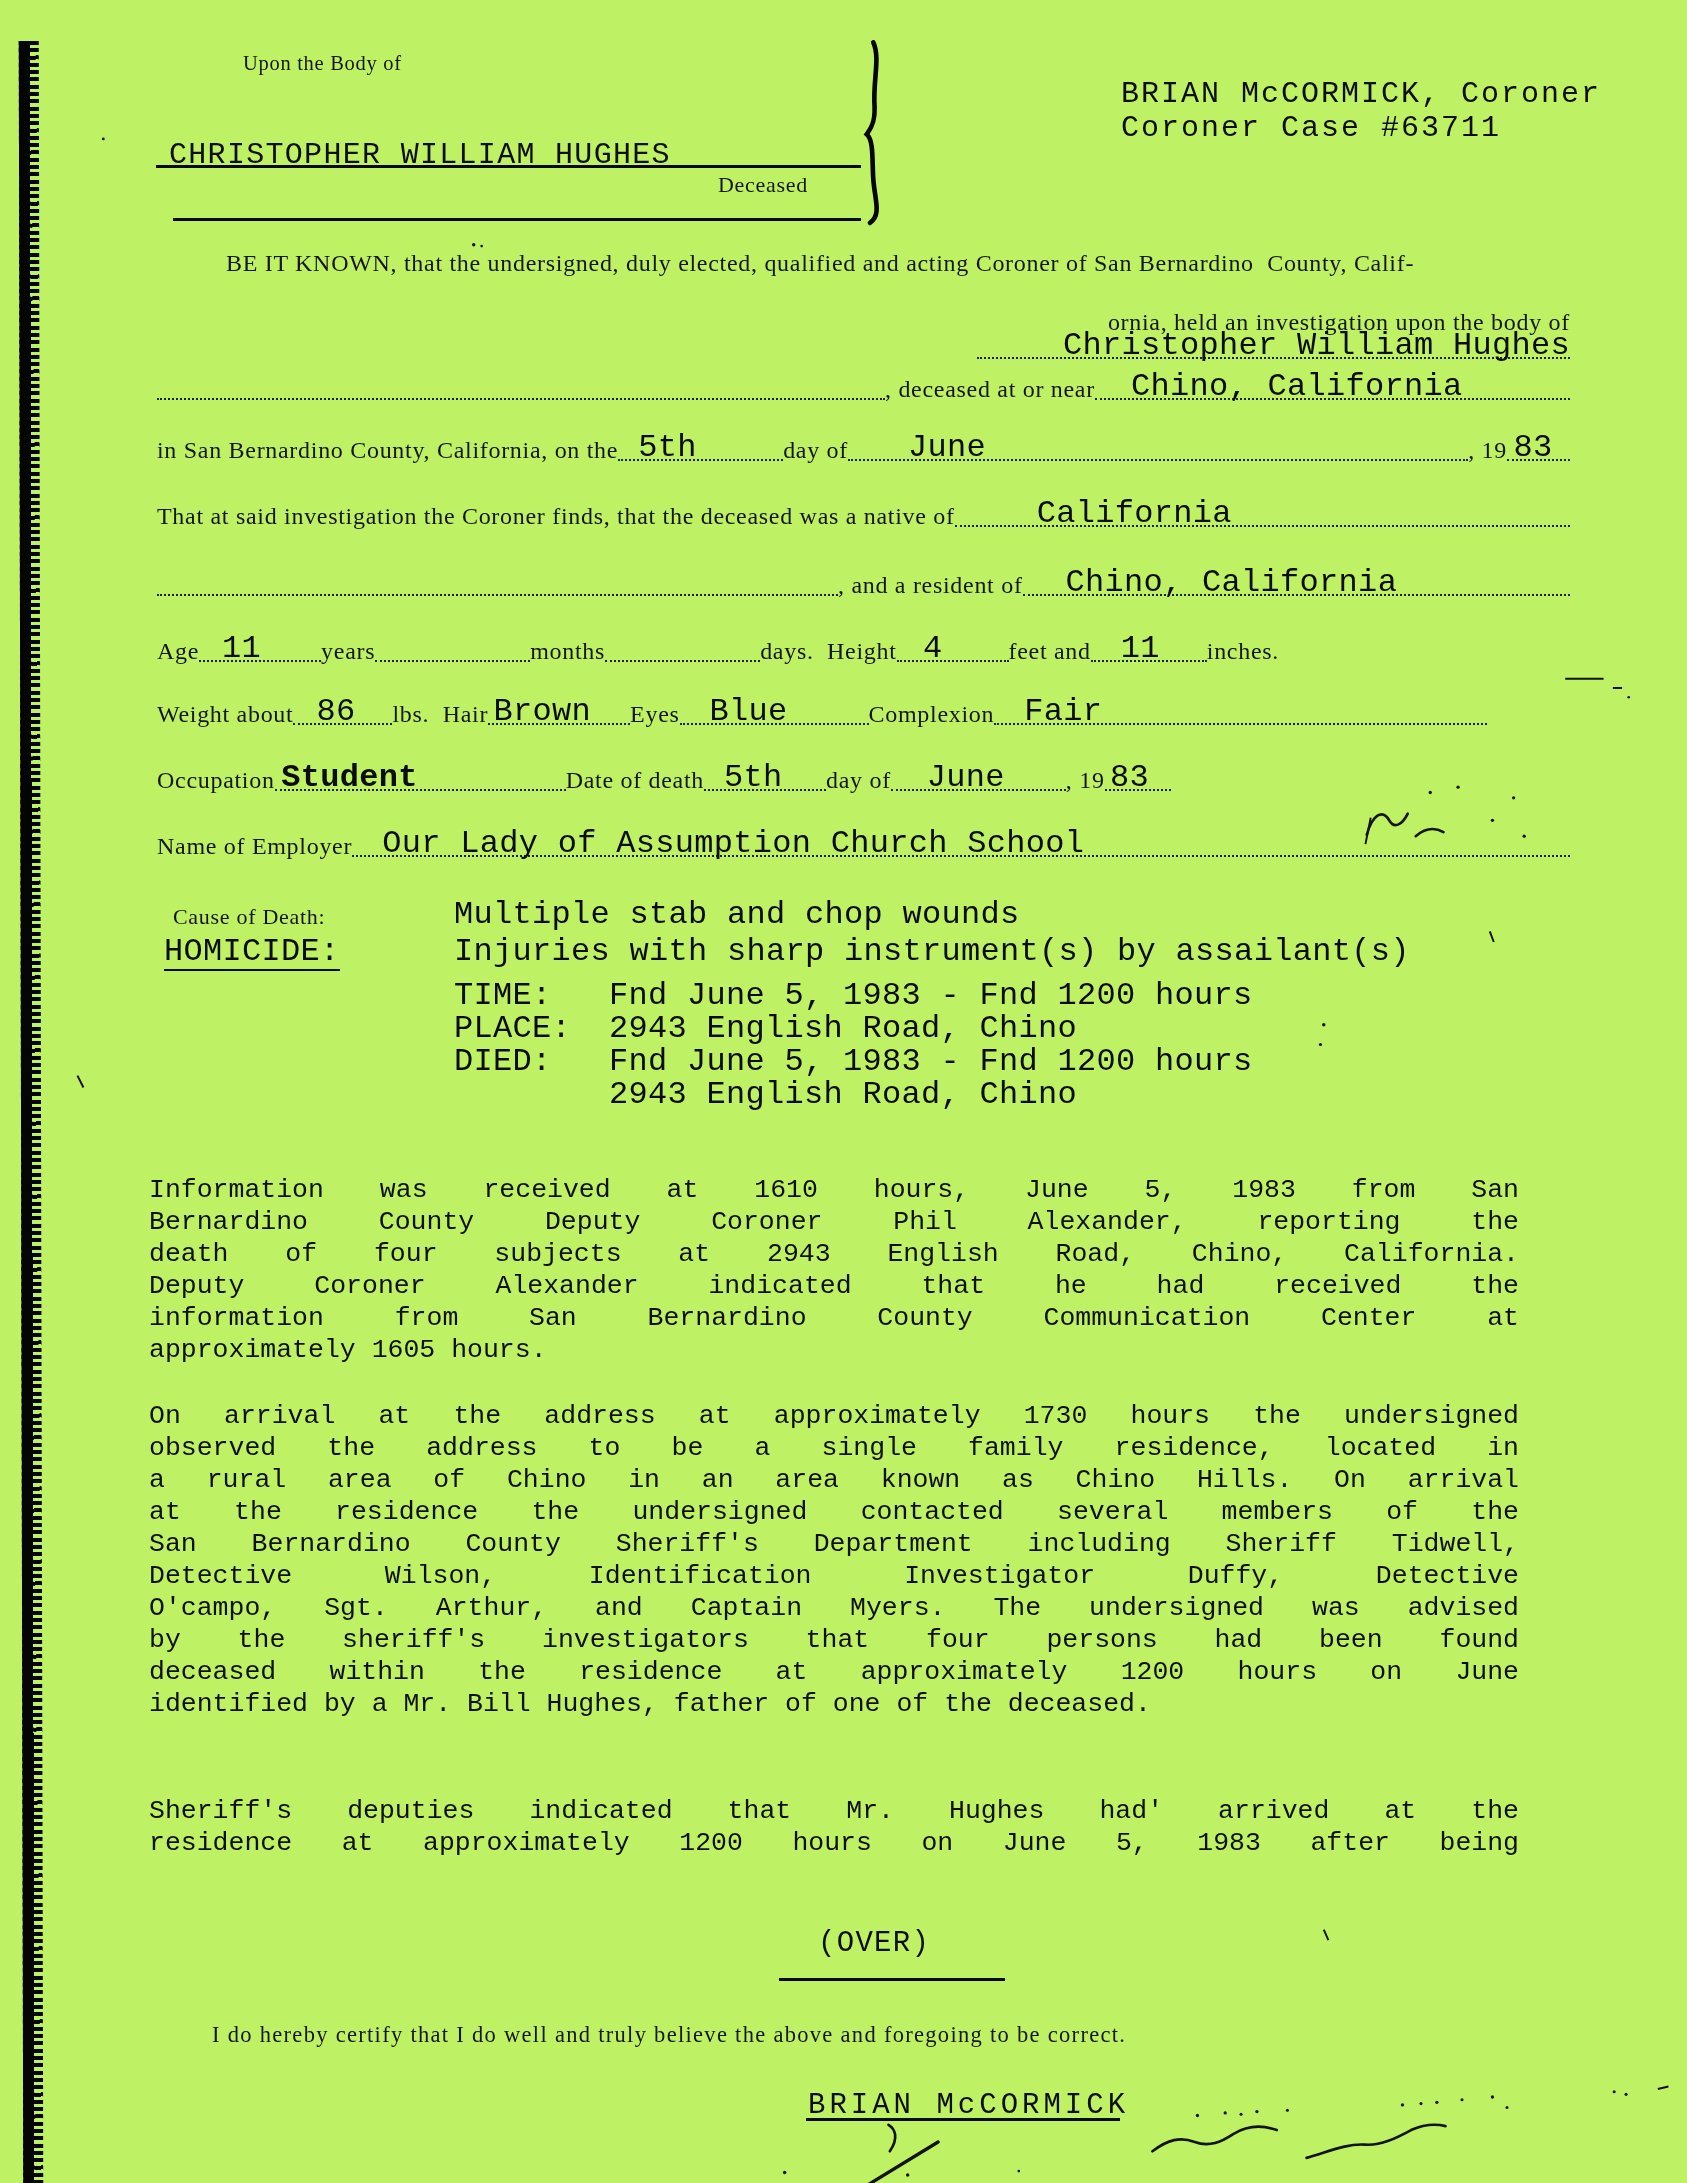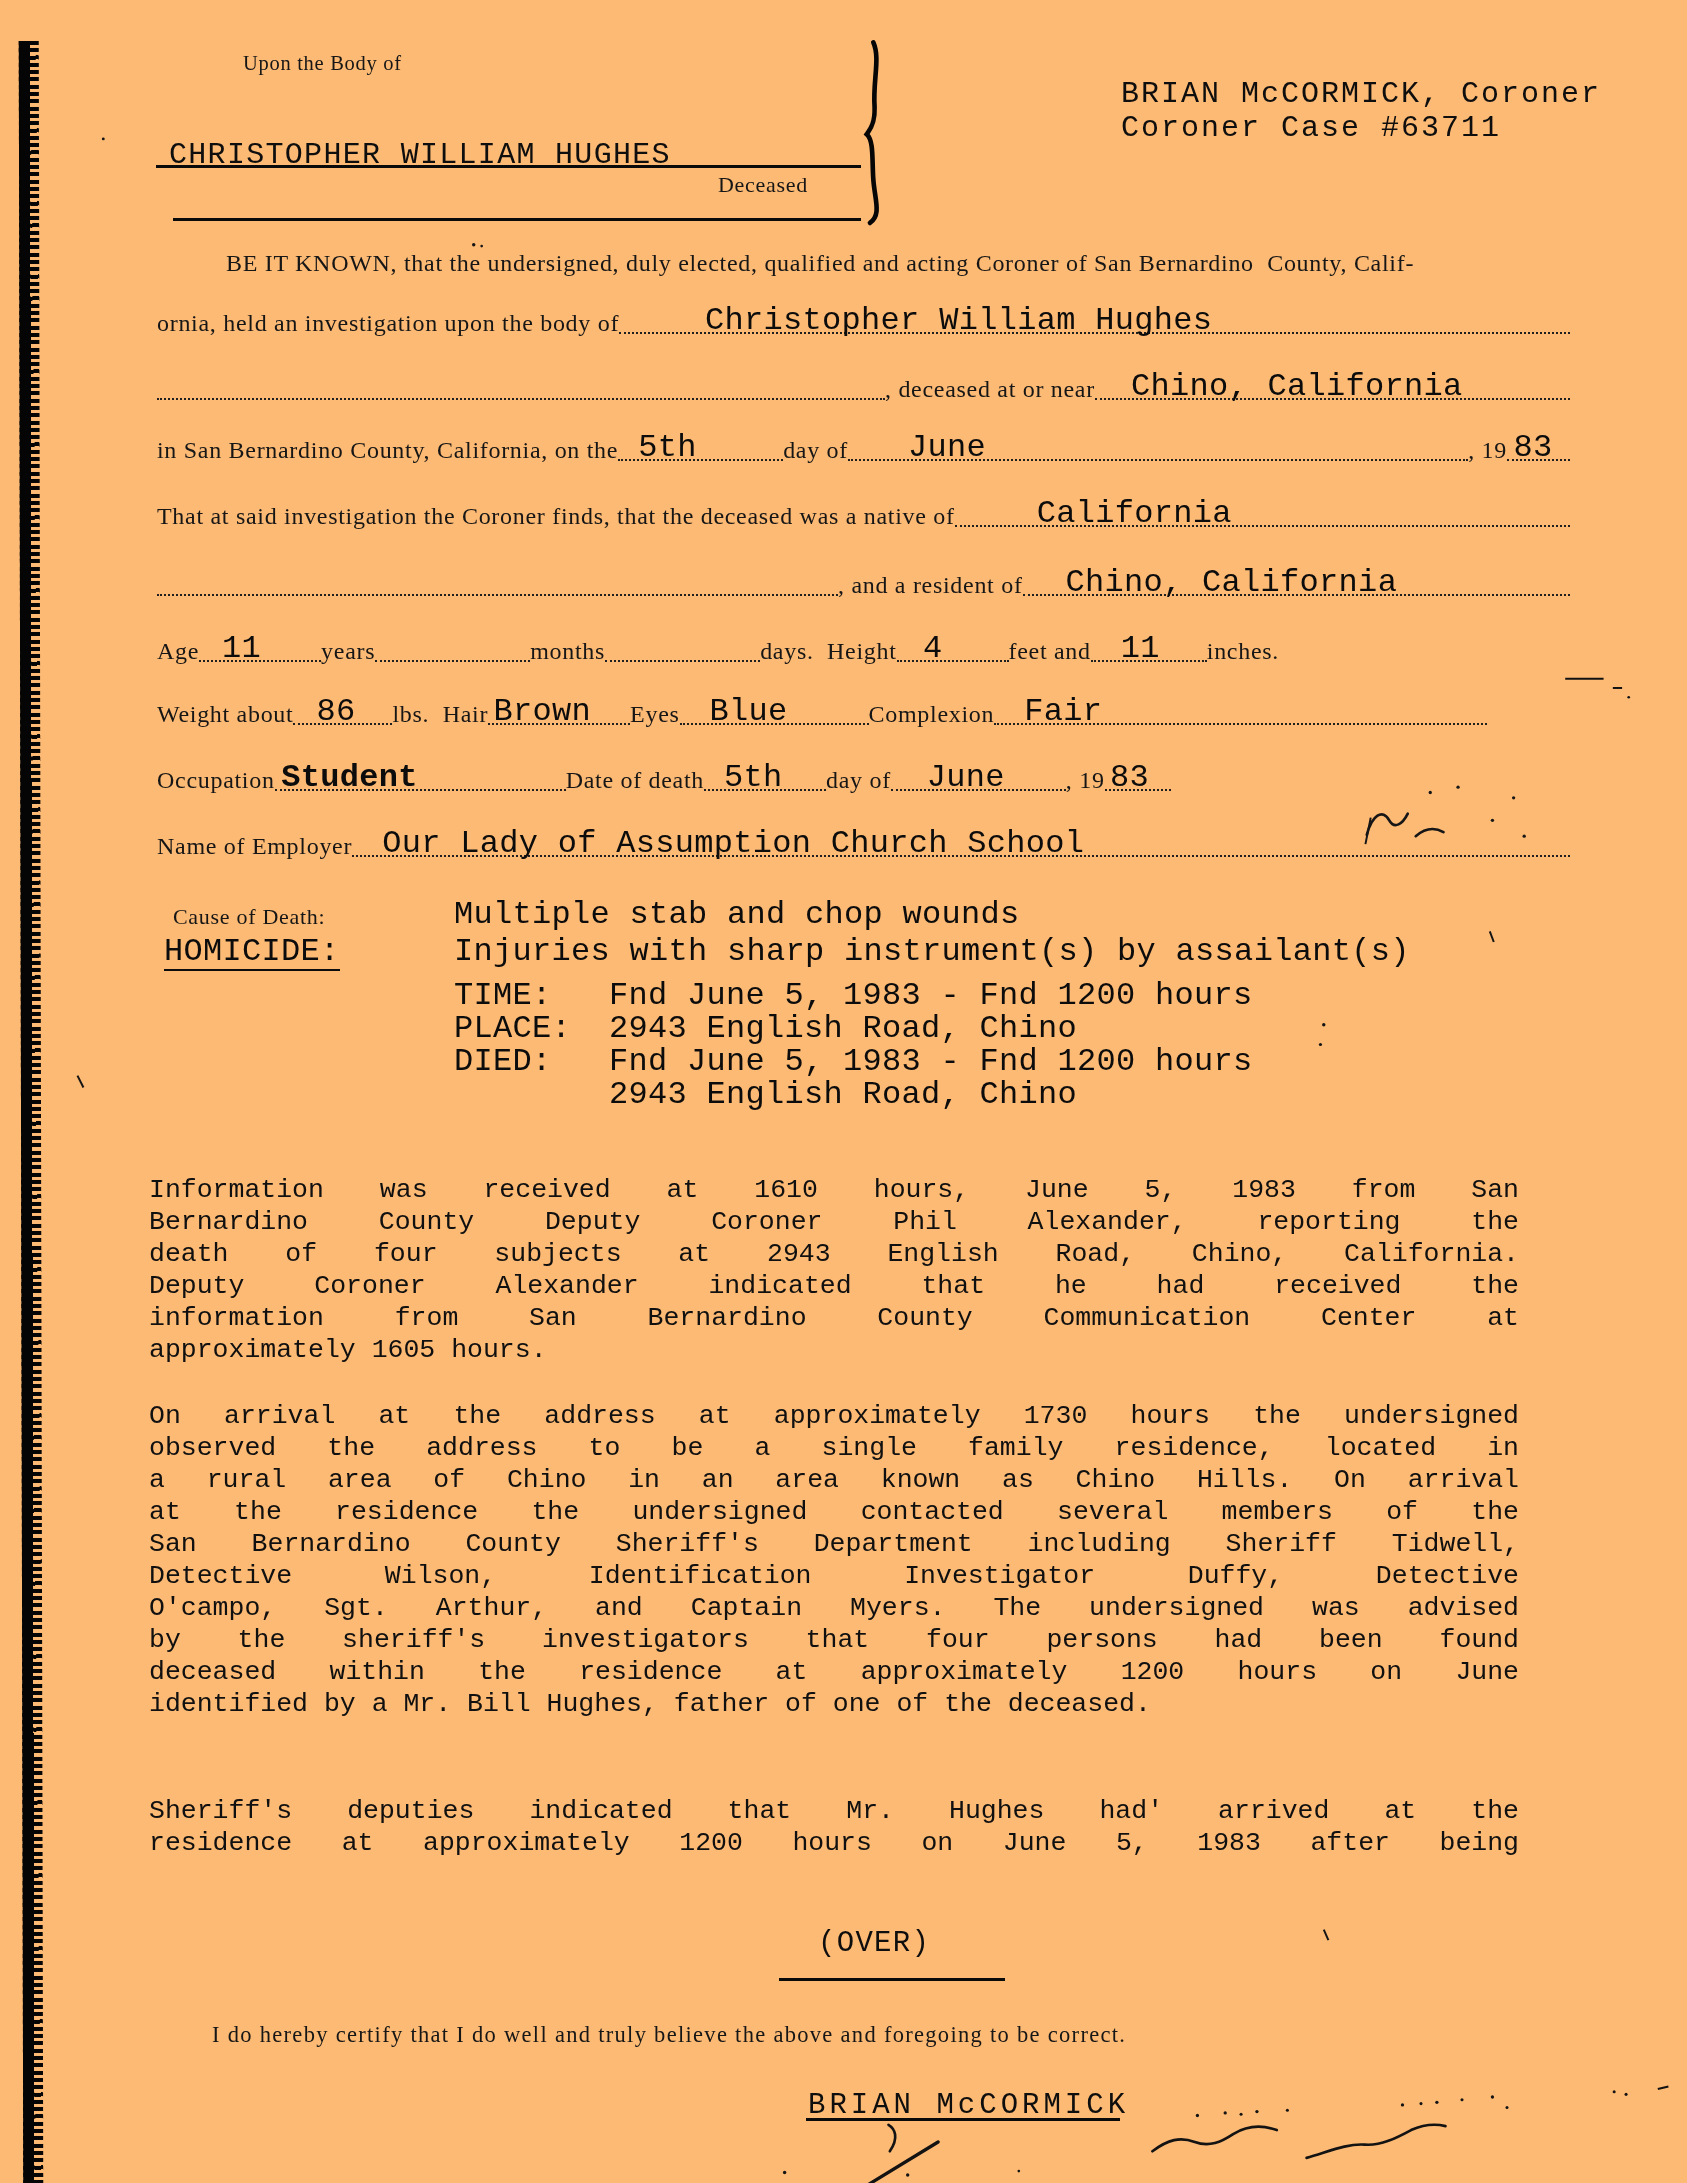--- a/index.html
+++ b/index.html
@@ -1,16 +1,16 @@
 <!DOCTYPE html>
 <html style="font-size:10.6px"><head>
 <meta charset="utf-8">
 <style>
   html,body{margin:0;padding:0;background:#e8e8e8;}
-  .page{position:relative;width:1687px;height:2183px;background:#fdba74;overflow:hidden;
+  .page{position:relative;width:1687px;height:2183px;background:#bef264;overflow:hidden;
         font-family:"Liberation Serif","DejaVu Serif",serif;color:#141414;}
   
   .edge-strip{position:absolute;left:20.5px;top:41px;width:20px;height:2142px;
     background:
       linear-gradient(90deg,#050505 0 11.2px,rgba(0,0,0,0) 11.2px),
       repeating-linear-gradient(179deg,#050505 0 4px,rgba(0,0,0,0) 4px 7.3px);
     background-size:100% 100%,8.6px 100%;
     background-position:0 0,11.2px 0;
     background-repeat:no-repeat,repeat;
     transform:rotate(-0.12deg);}
@@ -55,21 +55,21 @@
 
   <div class="abs serif-lbl" style="left:718px;top:172px;font-size:22px;letter-spacing:0.7px;">Deceased</div>
   <div class="rule" style="left:173px;top:218px;width:688px;height:2.6px;"></div>
 
   <div id="form">
 
     <div class="frow" style="top:249px;">
       <div class="lbl" style="margin-left:69px;">BE IT KNOWN, that the undersigned, duly elected, qualified and acting Coroner of San Bernardino  County, Calif-</div>
     </div>
 
-    <div class="frow" style="top:308px;">
+    <div class="frow" style="top:308px;flex-direction:column;">
       <div class="lbl">ornia, held an investigation upon the body of</div>
       <div class="lead grow">
         <span class="fill" style="margin-left:86px;">Christopher William Hughes</span>
       </div>
     </div>
 
     <div class="frow" style="top:374px;">
       <div class="lead" style="width:728px;"></div>
       <div class="lbl">, deceased at or near</div>
       <div class="lead grow">

